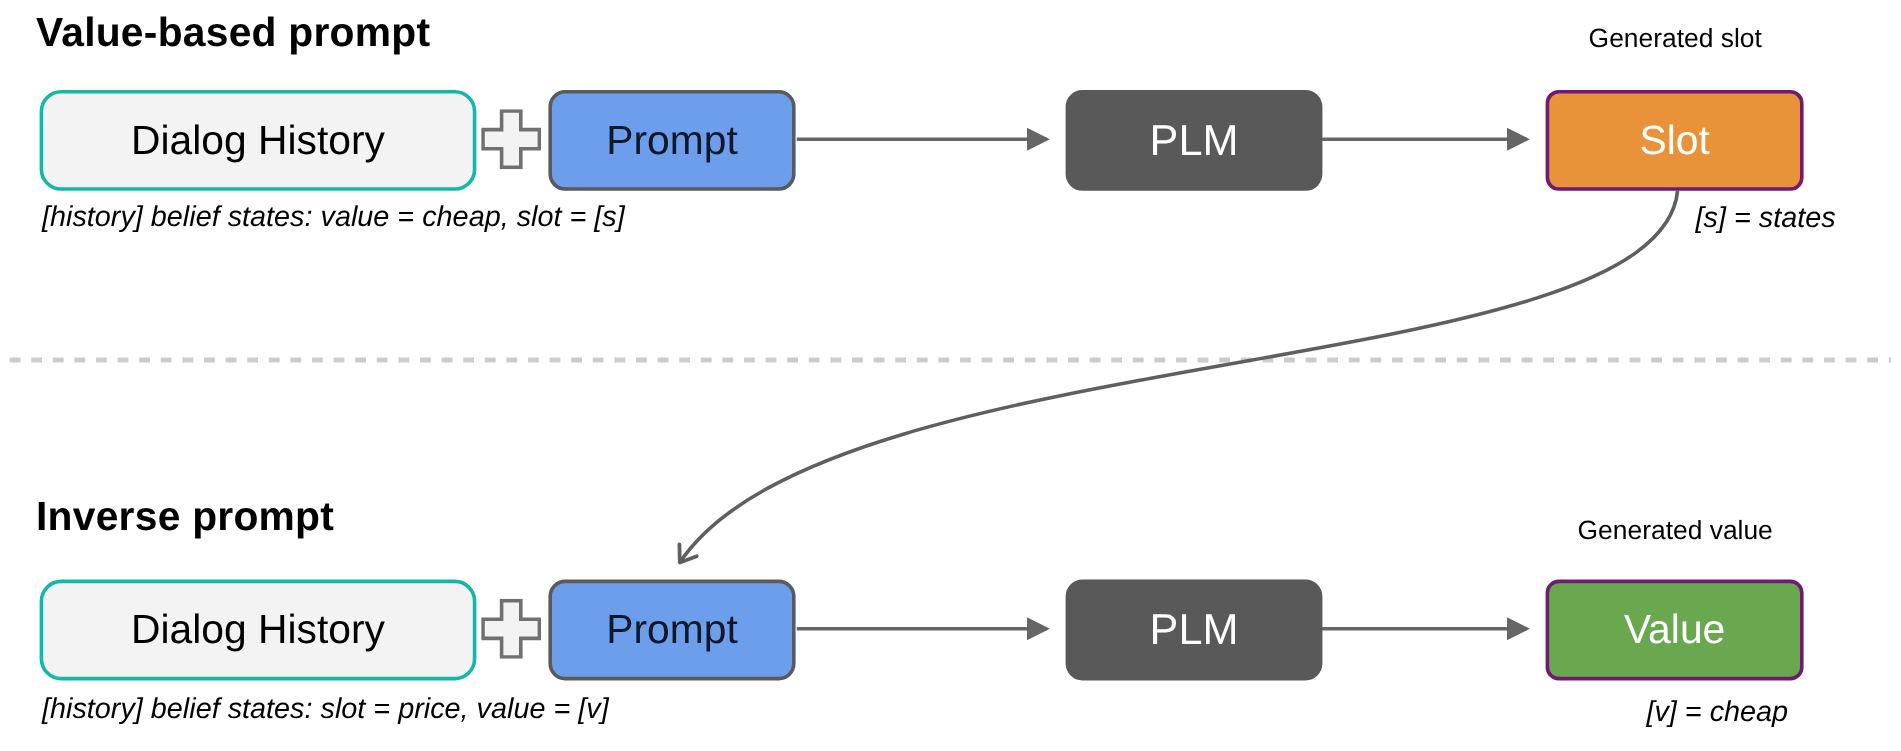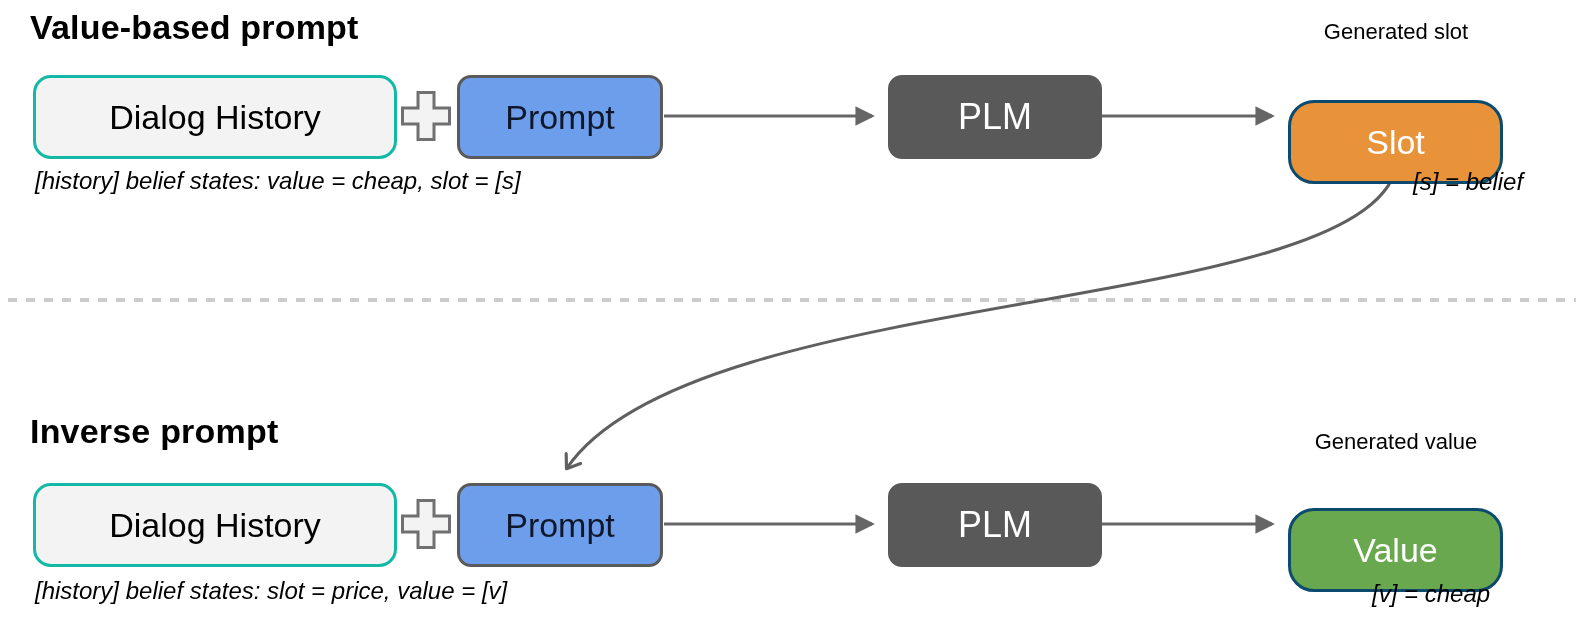--- a/index.html
+++ b/index.html
@@ -34,23 +34,22 @@
     background:#6d9eeb; border:3px solid #5a5a5a; border-radius:14px;
     color:#0f172a;
   }
   .node-plm {
     left:888px; width:214px; height:84px;
     background:#595959; border:3px solid #595959; border-radius:14px;
     color:#ffffff; font-size:36px;
   }
   .node-output {
     left:1288px; width:215px; height:84px;
-    border:3px solid #0c4a6e; border-radius:26px;
+    border:3px solid #701a75; border-radius:11px;
     color:#ffffff;
-    margin-top:25px;
   }
   .caption {
     font-style:italic; font-size:24px; color:#000000; z-index:2;
     white-space:nowrap;
   }
   .plus-wrap { width:50px; height:50px; z-index:2; }
 </style>
 </head>
 <body>
 
@@ -96,21 +95,21 @@
   <div class="abs node node-plm" style="top:75px;">
     <span>PLM</span>
   </div>
 
   <div class="abs node node-output" style="top: 75px; background-color: rgb(232, 146, 58);">
     <span>Slot</span>
   </div>
 
   <div class="abs caption" style="left:35px; top:167px;">[history] belief states: value = cheap, slot = [s]</div>
 
-  <div class="abs caption" style="left:1413px; top:168px;">[s] = belief</div>
+  <div class="abs caption" style="left:1413px; top:168px;">[s] = states</div>
 
   <div class="abs section-title" style="left:30px; top:412px;">Inverse prompt</div>
 
   <div class="abs generated-label" style="left:1243px; top:429px; width:306px;">Generated value</div>
 
   <div class="abs node node-dialog" style="top:483px;">
     <span>Dialog History</span>
   </div>
 
   <svg class="abs plus-wrap" style="left:401px; top:499px;" viewBox="0 0 50 50">

